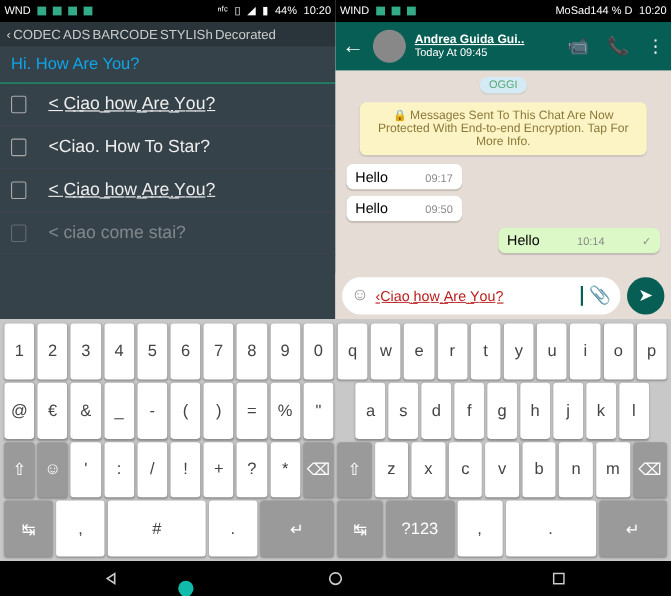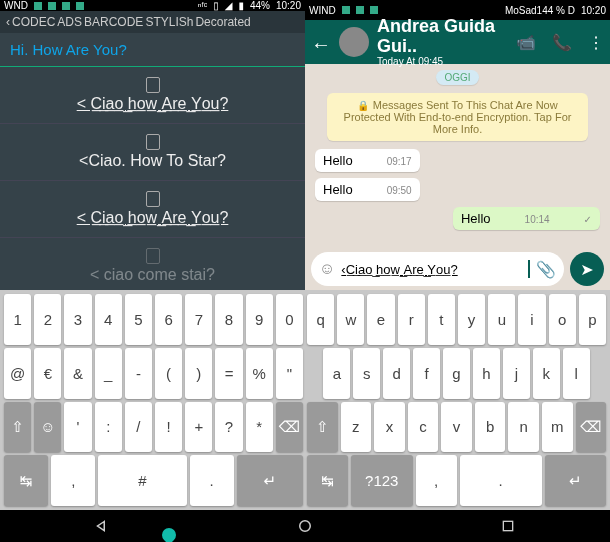--- a/index.html
+++ b/index.html
@@ -13,44 +13,44 @@
 .status-icon { width: 10px; height: 10px; display: inline-block; }
 .sq { background: #3a8; width: 8px; height: 8px; }
 
 
 .font-app { flex: 1; background: #354249; color: #ddd; display: flex; flex-direction: column; }
 .font-tabs { display: flex; background: #2a353b; padding: 4px 6px; font-size: 12px; color: #ccc; gap: 2px; }
 .font-tabs span { white-space: nowrap; }
 .font-input-area { padding: 8px 10px; border-bottom: 1px solid #1a7; }
 .font-input { font-size: 15px; color: #0ea5e9; }
 .font-list { flex: 1; overflow: hidden; }
-.font-item { display: flex; align-items: center; gap: 2px; padding: 10px 10px; border-bottom: 1px solid #445; font-size: 16px; color: #eee; flex-direction: column; }
+.font-item { display: flex; align-items: center; gap: 20px; padding: 10px 10px; border-bottom: 1px solid #445; font-size: 16px; color: #eee; }
 .font-item .preview-icon { width: 14px; height: 16px; border: 1px solid #aaa; border-radius: 2px; flex-shrink: 0; }
 .font-item .font-text { text-decoration: underline; }
 
 
 .wa-app { flex: 1; background: #e5ddd5; display: flex; flex-direction: column; }
 .wa-header { height: 44px; background: #075e54; color: #fff; display: flex; align-items: center; padding: 0 6px; gap: 8px; }
 .wa-back { font-size: 20px; }
 .wa-avatar { width: 30px; height: 30px; border-radius: 50%; background: #888; }
 .wa-name-area { flex: 1; display: flex; flex-direction: column; line-height: 1.1; }
-.wa-name { font-size: 18px; font-weight: bold; }
+.wa-name { font-size: 11px; font-weight: bold; text-decoration: underline; }
 .wa-sub { font-size: 10px; }
 .wa-icons { display: flex; gap: 16px; font-size: 16px; }
 .wa-chat { flex: 1; padding: 6px 10px; display: flex; flex-direction: column; gap: 6px; overflow: hidden; position: relative; }
 .wa-date-badge { align-self: center; background: #d4eaf4; color: #5a7; font-size: 10px; padding: 2px 8px; border-radius: 8px; box-shadow: 0 1px 1px rgba(0,0,0,0.1); }
 .wa-encrypt { background: #fdf4c5; color: #8a7a3a; font-size: 11px; text-align: center; padding: 6px 10px; border-radius: 6px; margin: 2px 12px; box-shadow: 0 1px 1px rgba(0,0,0,0.1); }
 .wa-lock { font-size: 10px; }
 .wa-bubble-in { align-self: flex-start; background: #fff; padding: 4px 8px; border-radius: 6px; font-size: 13px; box-shadow: 0 1px 1px rgba(0,0,0,0.15); display: flex; gap: 6px; align-items: baseline; }
 .wa-bubble-out { align-self: flex-end; background: #dcf8c6; padding: 4px 8px; border-radius: 6px; font-size: 13px; box-shadow: 0 1px 1px rgba(0,0,0,0.15); display: flex; gap: 6px; align-items: baseline; }
 .wa-time { font-size: 10px; color: #888; padding-left: 28px; }
 .wa-input-row { display: flex; align-items: center; padding: 4px 6px; gap: 6px; background: #e5ddd5; }
 .wa-input-box { flex: 1; background: #fff; border-radius: 18px; height: 34px; display: flex; align-items: center; padding: 0 8px; gap: 6px; }
 .wa-emoji { color: #888; font-size: 16px; }
-.wa-text-input { flex: 1; font-size: 13px; color: #000000; text-decoration: underline; }
+.wa-text-input { flex: 1; font-size: 13px; color: #b91c1c; text-decoration: underline; }
 .wa-attach { color: #888; font-size: 16px; }
 .wa-send { width: 34px; height: 34px; border-radius: 50%; background: #075e54; color: #fff; display: flex; align-items: center; justify-content: center; font-size: 16px; }
 .wa-cursor { width: 2px; height: 18px; background: #075e54; display: inline-block; }
 .wa-teardrop { position: absolute; width: 14px; height: 14px; background: #1ba; border-radius: 50% 50% 50% 0; transform: rotate(-45deg); bottom: 0px; left: 162px; }
 
 
 .keyboard { flex: 1; background: #c8c8c8; display: flex; flex-direction: column; padding: 4px; gap: 3px; position: relative; }
 .kb-half { display: flex; gap: 4px; height: 100%; }
 .kb-side { flex: 1; display: flex; flex-direction: column; gap: 3px; }
 .kb-row { display: flex; gap: 3px; flex: 1; }

